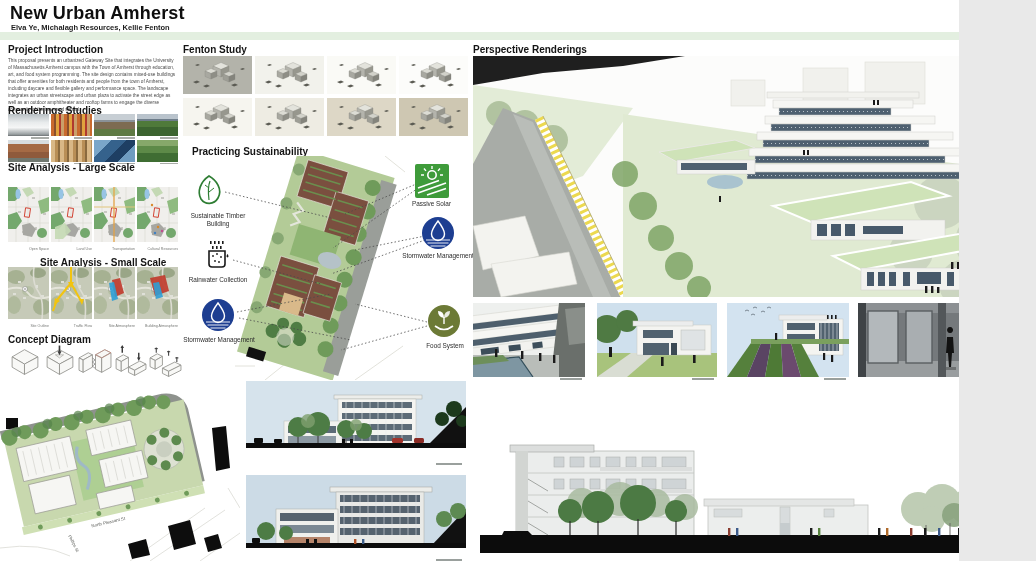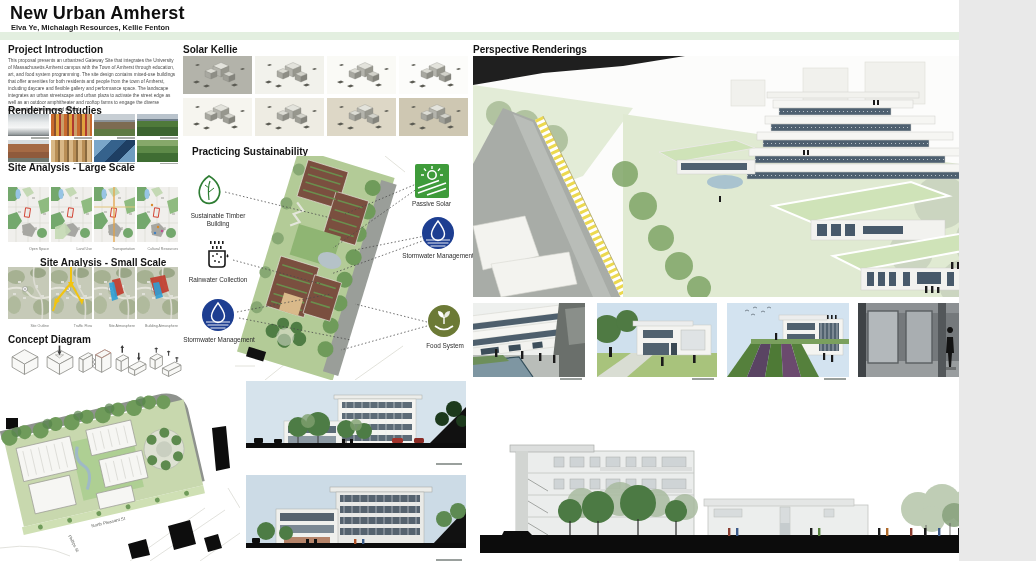--- a/index.html
+++ b/index.html
@@ -365,21 +365,21 @@
           <circle cx="90" cy="122" r="2.4"></circle>
           <circle cx="120" cy="122" r="2.4"></circle>
           <circle cx="150" cy="122" r="2.4"></circle>
           <circle cx="180" cy="122" r="2.4"></circle>
         </g>
       <text x="80" y="134" font-size="4.4" fill="#5e605c" font-family="Liberation Sans, sans-serif">North Pleasant St</text>
     </g>
     <text x="68" y="148" font-size="4.2" fill="#5e605c" font-family="Liberation Sans, sans-serif" transform="rotate(62 68 148)">Phillips St</text>
   </svg>
 
-  <div class="abs h" style="left:183px;top:44px;">Solar Kellie</div>
+  <div class="abs h" style="left:183px;top:44px;">Fenton Study</div>
   <div class="abs" style="left:183px;top:56px;width:288px;">
     <div class="row" style="gap:3px;">
       <svg class="soltile" width="69" height="38" viewBox="0 0 69 38">
           <rect width="69" height="38" fill="#b3b3aa"></rect>
           <use href="#solcluster"></use>
         </svg>
       <svg class="soltile" width="69" height="38" viewBox="0 0 69 38">
           <rect width="69" height="38" fill="#f2f2ec"></rect>
           <use href="#solcluster"></use>
         </svg>

